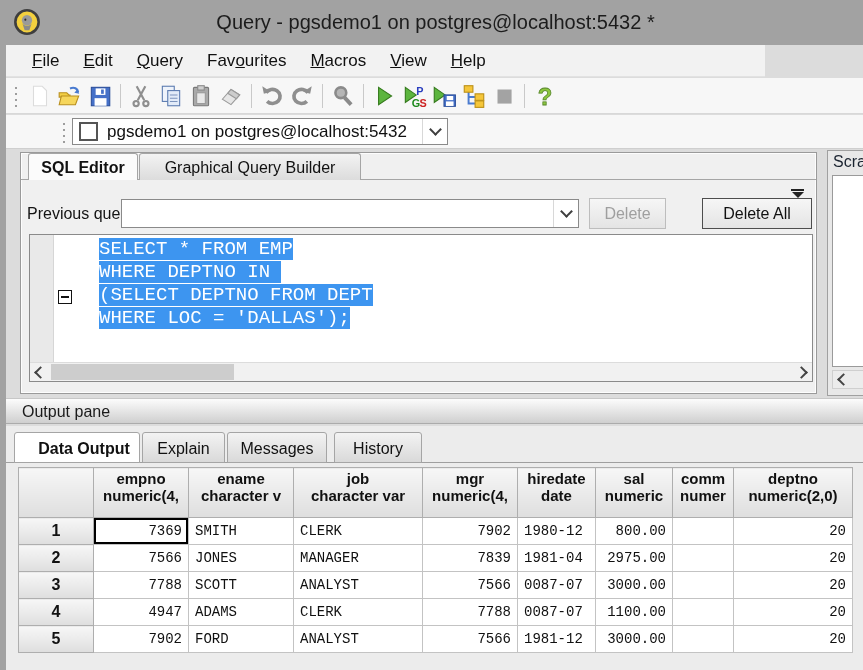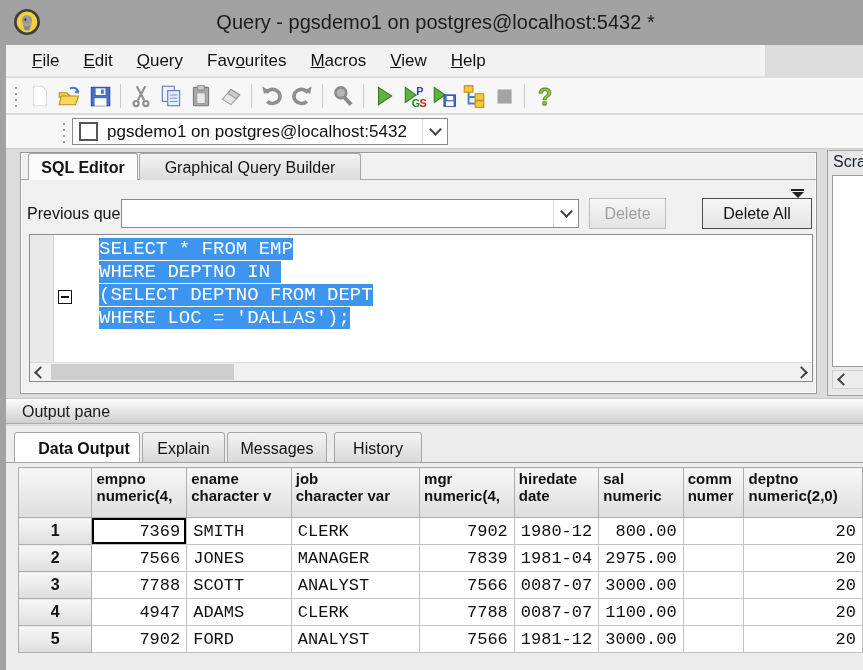--- a/index.html
+++ b/index.html
@@ -83,24 +83,24 @@
   .otab{position:absolute;top:6px;height:31px;line-height:31px;font-size:16px;text-align:center;
     border:1px solid #a5a5a5;border-radius:3px 3px 0 0;box-sizing:border-box;color:#111;}
   .otab.active{background:#fff;font-weight:bold;z-index:2;}
   .otab.inactive{background:linear-gradient(#f3f3f3,#d9d9d9);}
   .otabline{position:absolute;left:0;top:36px;width:100%;height:1px;background:#9f9f9f;}
 
   table.grid{position:absolute;left:12px;top:41px;border-collapse:collapse;table-layout:fixed;
     background:#fff;font-size:17px;}
   .grid th{background:linear-gradient(#f7f7f7,#dedede);border:1px solid #aeaeae;
     font-family:"Liberation Sans",sans-serif;font-size:15px;font-weight:bold;color:#111;
-    text-align:left;vertical-align:top;padding:2px 4px;overflow:hidden;white-space:nowrap;}
+    text-align:center;vertical-align:top;padding:2px 4px;overflow:hidden;white-space:nowrap;}
   .grid th.rowhead{text-align:center;vertical-align:middle;font-size:16px;}
   .grid td{border:1px solid #c3c3c3;height:26px;padding:0 6px;overflow:hidden;white-space:nowrap;
-    font-family:"Liberation Mono","DejaVu Sans Mono",monospace;font-size:17px;color:#101010;}
+    font-family:"Liberation Mono","DejaVu Sans Mono",monospace;font-size:14px;color:#101010;}
   .grid td.r{text-align:right;}
   .grid td.cur{box-shadow:inset 0 0 0 2px #000;}
   .frame-left{left:0;top:45px;width:6px;height:625px;background:#a2a2a2;}
 </style>
 </head>
 <body>
 
 <div class="window">
 
   <div class="abs titlebar">

